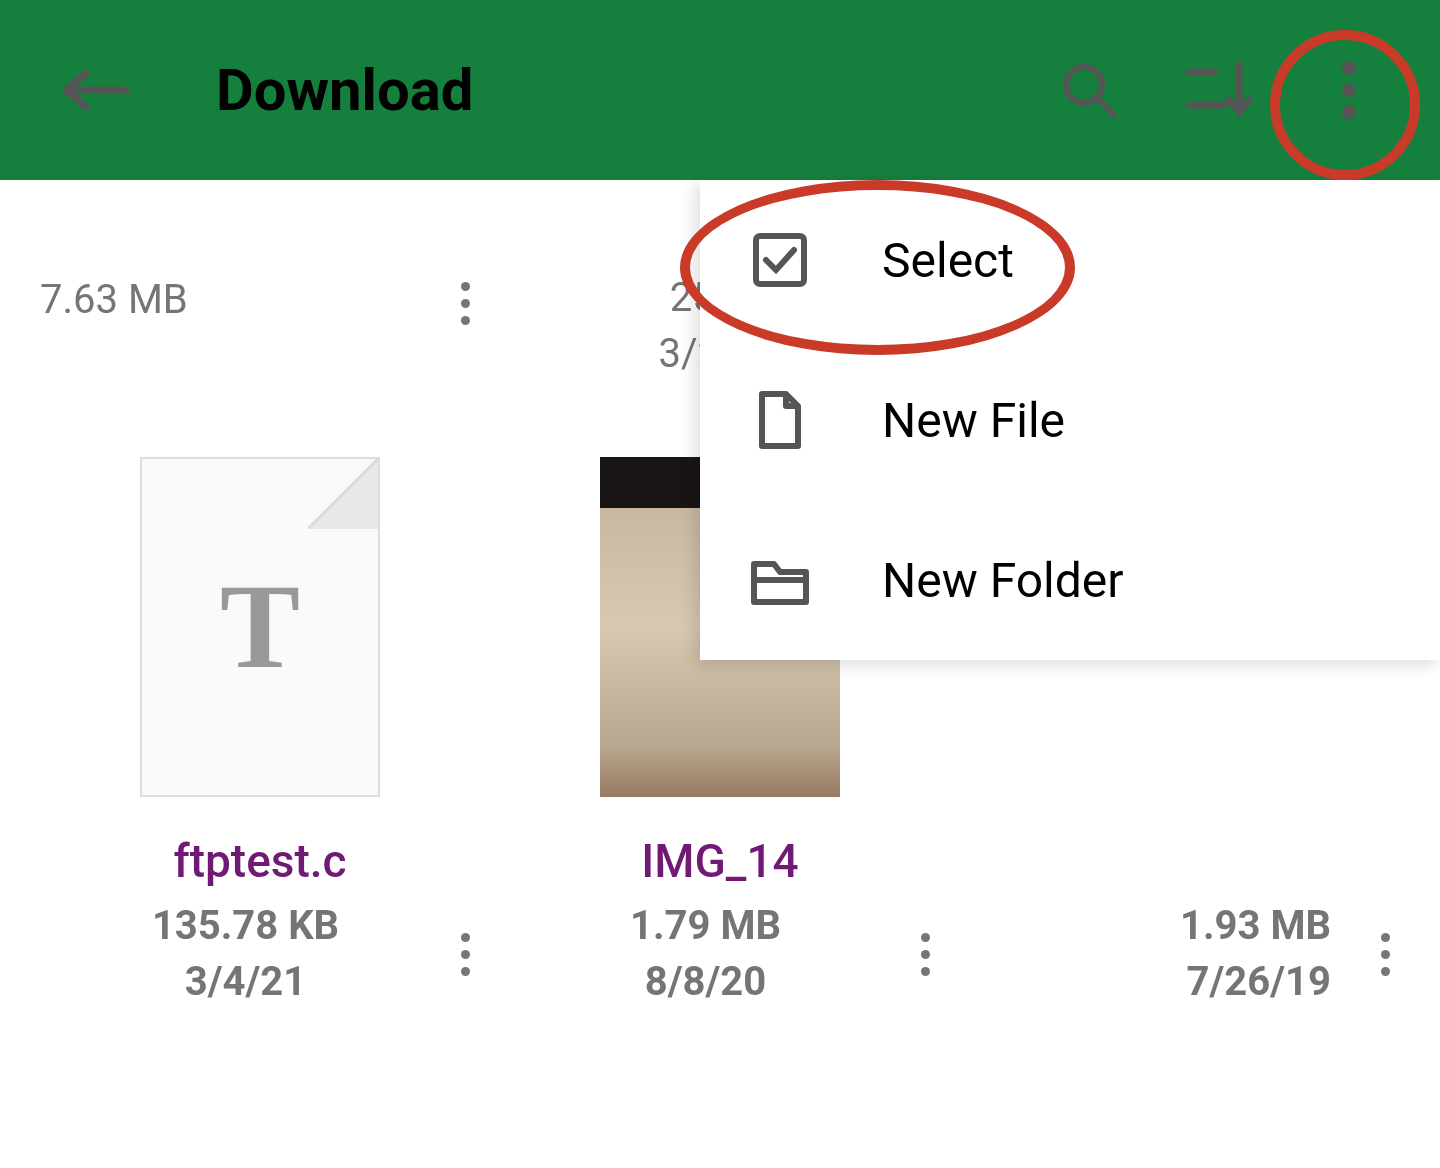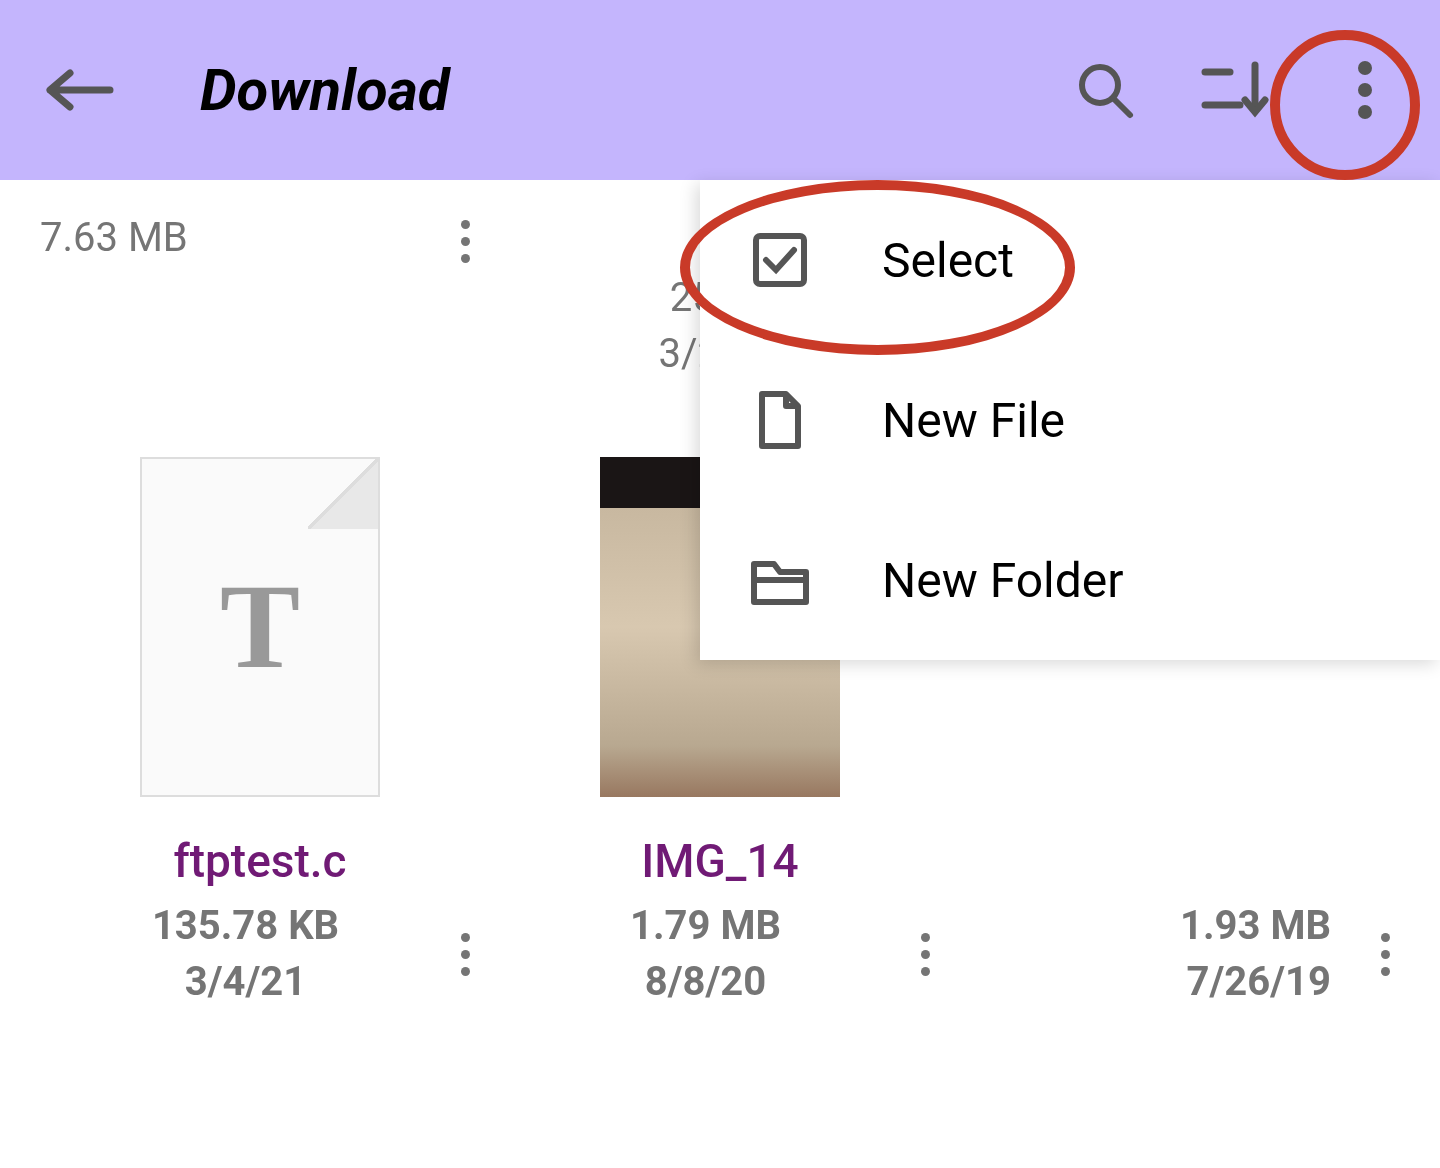--- a/index.html
+++ b/index.html
@@ -7,24 +7,23 @@
       font-family: -apple-system, BlinkMacSystemFont, 'Segoe UI', Roboto, sans-serif;
       background: #ffffff;
       width: 1440px;
       height: 1168px;
       position: relative;
       overflow: hidden;
     }
     .header {
       display: flex;
       align-items: center;
-      padding: 30px 40px;
-      background: #c4b5fd;
+      padding: 30px 56px;
+      background: #15803d;
       height: 180px;
-      font-style: italic;
     }
     .back-btn {
       width: 80px;
       height: 80px;
       display: flex;
       align-items: center;
       justify-content: center;
       cursor: pointer;
     }
     .title {
@@ -188,21 +187,21 @@
       left: 680px;
       width: 395px;
       height: 175px;
     }
     .oval-2 {
       top: 30px;
       right: 20px;
       width: 150px;
       height: 150px;
     }
-    .col-1 { grid-column: 1; }
+    .col-1 { grid-column: 1; justify-content: flex-end; }
     .col-2 { grid-column: 2; }
     .col-3 { grid-column: 3; }
     .row-1-partial .file-meta-top { min-height: 130px; }
   </style>
 </head>
 <body>
 
 <div class="header">
   <div class="back-btn">
     <svg width="70" height="50" viewBox="0 0 70 50">

